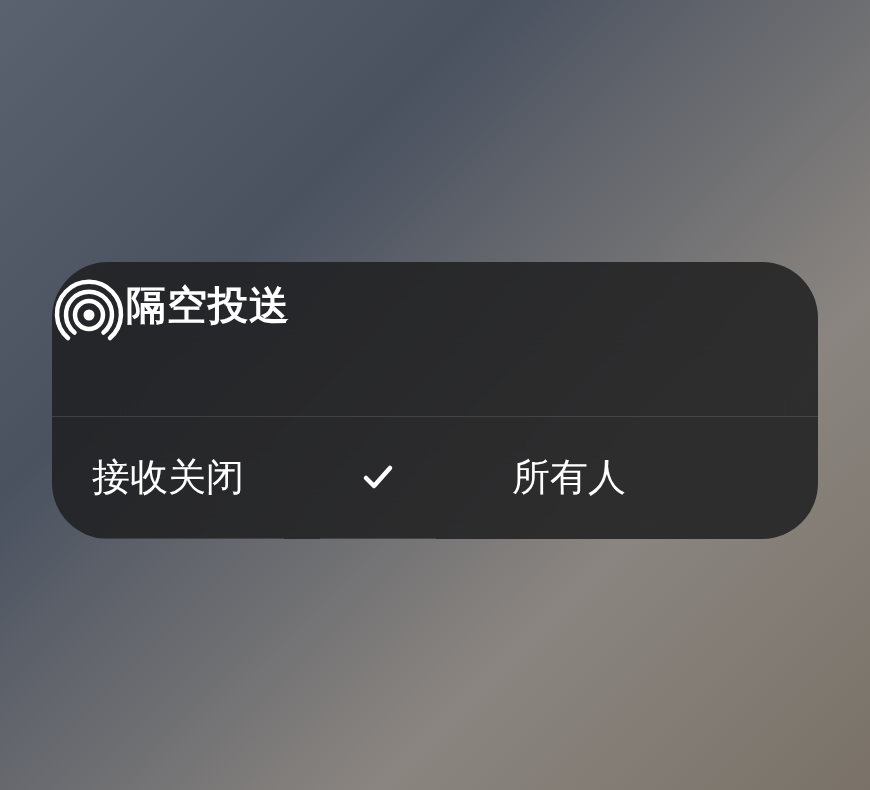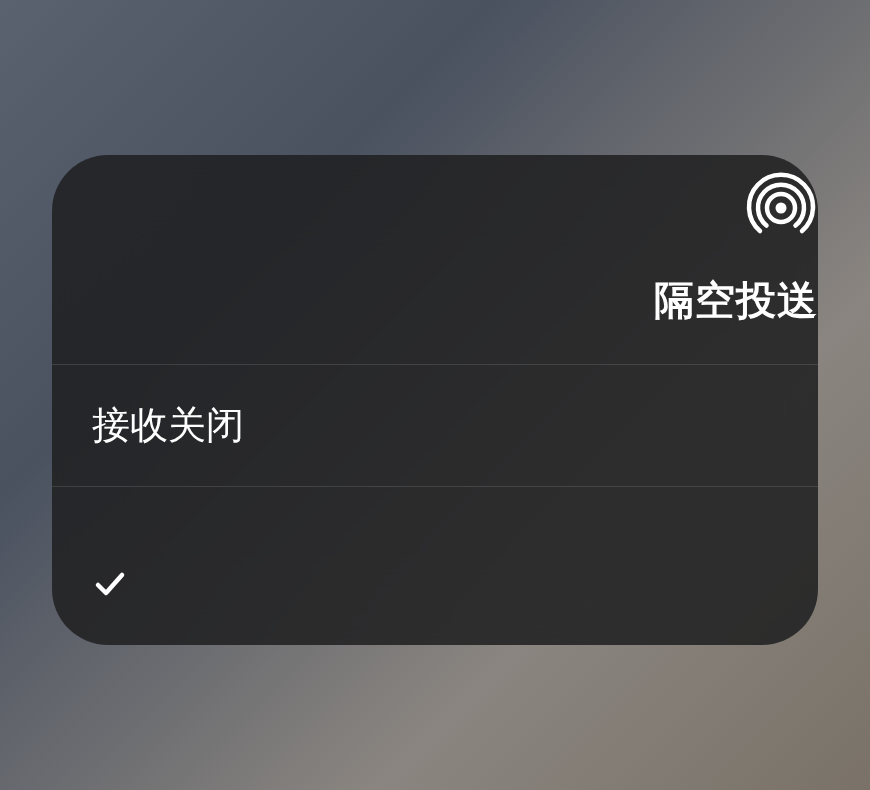--- a/index.html
+++ b/index.html
@@ -23,22 +23,22 @@
       width: 766px;
       background: rgba(30, 30, 32, 0.85);
       backdrop-filter: blur(40px);
       border-radius: 56px;
       overflow: hidden;
       margin-top: 10px;
     }
     
     .header {
       display: flex;
-      flex-direction: column;
-      align-items: flex-end;
+      flex-direction: row;
+      align-items: flex-start;
       padding: 16px 0 36px 0;
       border-bottom: 1px solid rgba(255, 255, 255, 0.12);
     }
     
     .icon-wrapper {
       width: 74px;
       height: 74px;
       display: flex;
       align-items: center;
       justify-content: center;
@@ -47,21 +47,21 @@
     
     .title {
       color: #ffffff;
       font-size: 40px;
       font-weight: 600;
       letter-spacing: 1px;
     }
     
     .options {
       display: flex;
-      flex-direction: column;
+      flex-direction: row;
       gap: 36px;
     }
     
     .option {
       display: flex;
       align-items: center;
       justify-content: space-between;
       padding: 0 40px;
       height: 122px;
       border-bottom: 1px solid rgba(255, 255, 255, 0.12);
@@ -113,14 +113,18 @@
     </div>
 
     <div class="option">
       <span class="checkmark">
         <svg width="34" height="34" viewBox="0 0 34 34" fill="none">
           <path d="M5 18 L13 26 L29 8" stroke="#ffffff" stroke-width="4.5" stroke-linecap="round" stroke-linejoin="round"></path>
         </svg>
       </span>
     </div>
 
+    <div class="option">
+      <span class="option-label">所有人</span>
+
+    </div>
   </div>
 </div>
 
 </body></html>

